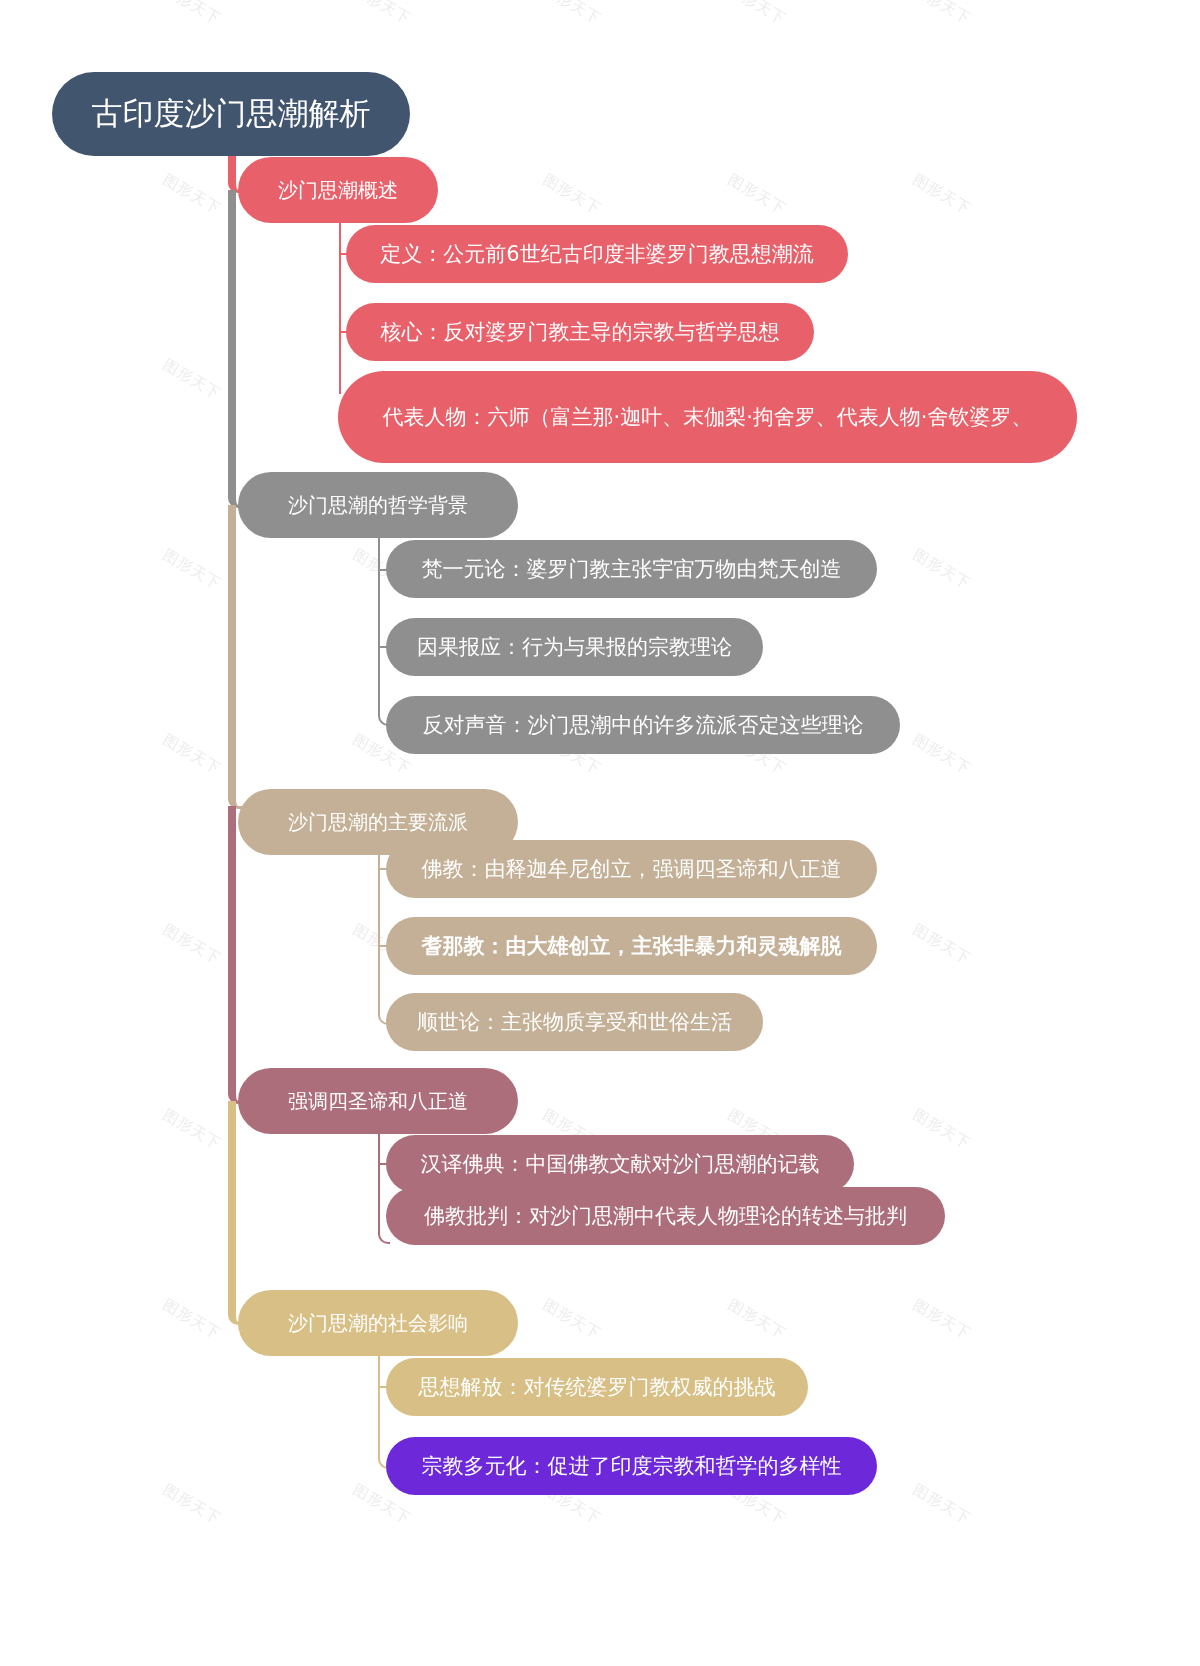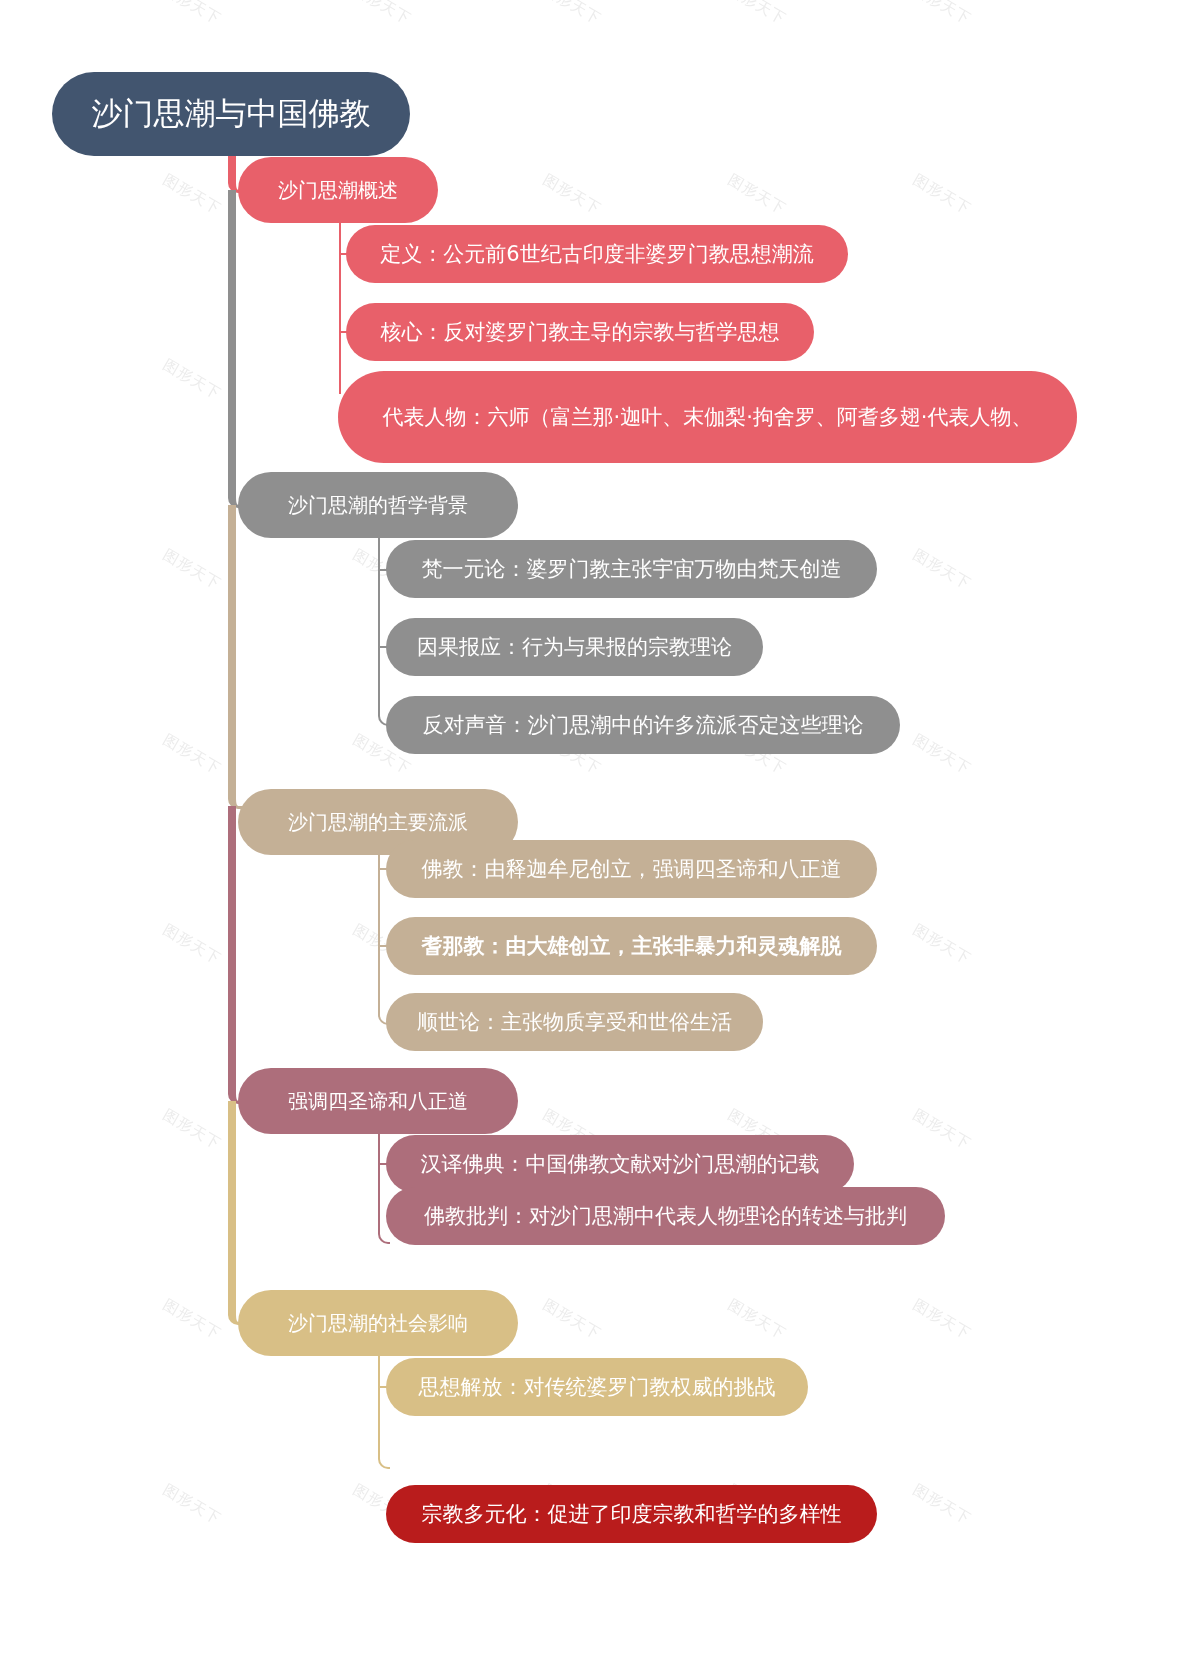--- a/index.html
+++ b/index.html
@@ -69,38 +69,38 @@
 
 <div>
   <div class="elbow" style="left:228px;top:150px;width:10px;height:40px;border-left:8px solid #e8606a;border-bottom:3px solid #e8606a;"></div>
   <div class="elbow" style="left:228px;top:190px;width:10px;height:315px;border-left:8px solid #8f8f8f;border-bottom:3px solid #8f8f8f;"></div>
   <div class="elbow" style="left:228px;top:505px;width:10px;height:301px;border-left:8px solid #c4b096;border-bottom:3px solid #c4b096;"></div>
   <div class="elbow" style="left:228px;top:806px;width:10px;height:295px;border-left:8px solid #ad6e7b;border-bottom:3px solid #ad6e7b;"></div>
   <div class="elbow" style="left:228px;top:1101px;width:10px;height:221px;border-left:8px solid #d8bf86;border-bottom:3px solid #d8bf86;"></div>
 </div>
 
 <div class="node root">
-  <span>沙门思潮与中国佛教</span>
+  <span>古印度沙门思潮解析</span>
 </div>
 
 <div>
   <div class="node branch" style="top:157px;width:200px;background:#e8606a;">
     <span>沙门思潮概述</span>
   </div>
   <div class="sub-line" style="left:339px;top:222px;height:172px;background:#e8606a;"></div>
   <div class="tick" style="left:339px;top:253px;width:9px;background:#e8606a;"></div>
   <div class="tick" style="left:339px;top:331px;width:9px;background:#e8606a;"></div>
   <div class="node leaf" style="left:346px;top:225px;width:502px;background:#e8606a;">
     <span>定义：公元前6世纪古印度非婆罗门教思想潮流</span>
   </div>
   <div class="node leaf" style="left:346px;top:303px;width:468px;background:#e8606a;">
     <span>核心：反对婆罗门教主导的宗教与哲学思想</span>
   </div>
   <div class="node leaf multi" style="left:338px;top:371px;width:739px;background:#e8606a;">
-    <span>代表人物：六师（富兰那·迦叶、末伽梨·拘舍罗、阿耆多翅·代表人物、</span>
+    <span>代表人物：六师（富兰那·迦叶、末伽梨·拘舍罗、代表人物·舍钦婆罗、</span>
   </div>
 </div>
 
 <div>
   <div class="node branch" style="top:472px;width:280px;background:#8f8f8f;">
     <span>沙门思潮的哲学背景</span>
   </div>
   <div class="elbow" style="left:378px;top:538px;width:10px;height:186px;border-left:2px solid #8f8f8f;border-bottom:2px solid #8f8f8f;"></div>
   <div class="tick" style="left:378px;top:569px;width:10px;background:#8f8f8f;"></div>
   <div class="tick" style="left:378px;top:646px;width:10px;background:#8f8f8f;"></div>
@@ -149,16 +149,16 @@
 
 <div>
   <div class="node branch" style="top:1290px;width:280px;background:#d8bf86;">
     <span>沙门思潮的社会影响</span>
   </div>
   <div class="elbow" style="left:378px;top:1355px;width:10px;height:112px;border-left:2px solid #d8bf86;border-bottom:2px solid #d8bf86;"></div>
   <div class="tick" style="left:378px;top:1386px;width:10px;background:#d8bf86;"></div>
   <div class="node leaf" style="left:386px;top:1358px;width:422px;background:#d8bf86;">
     <span>思想解放：对传统婆罗门教权威的挑战</span>
   </div>
-  <div class="node leaf" style="left:386px;top:1437px;width:491px;background:#b91c1c;margin-top:48px;">
+  <div class="node leaf" style="left:386px;top:1437px;width:491px;background:#6d28d9;">
     <span>宗教多元化：促进了印度宗教和哲学的多样性</span>
   </div>
 </div>
 
 </body></html>

